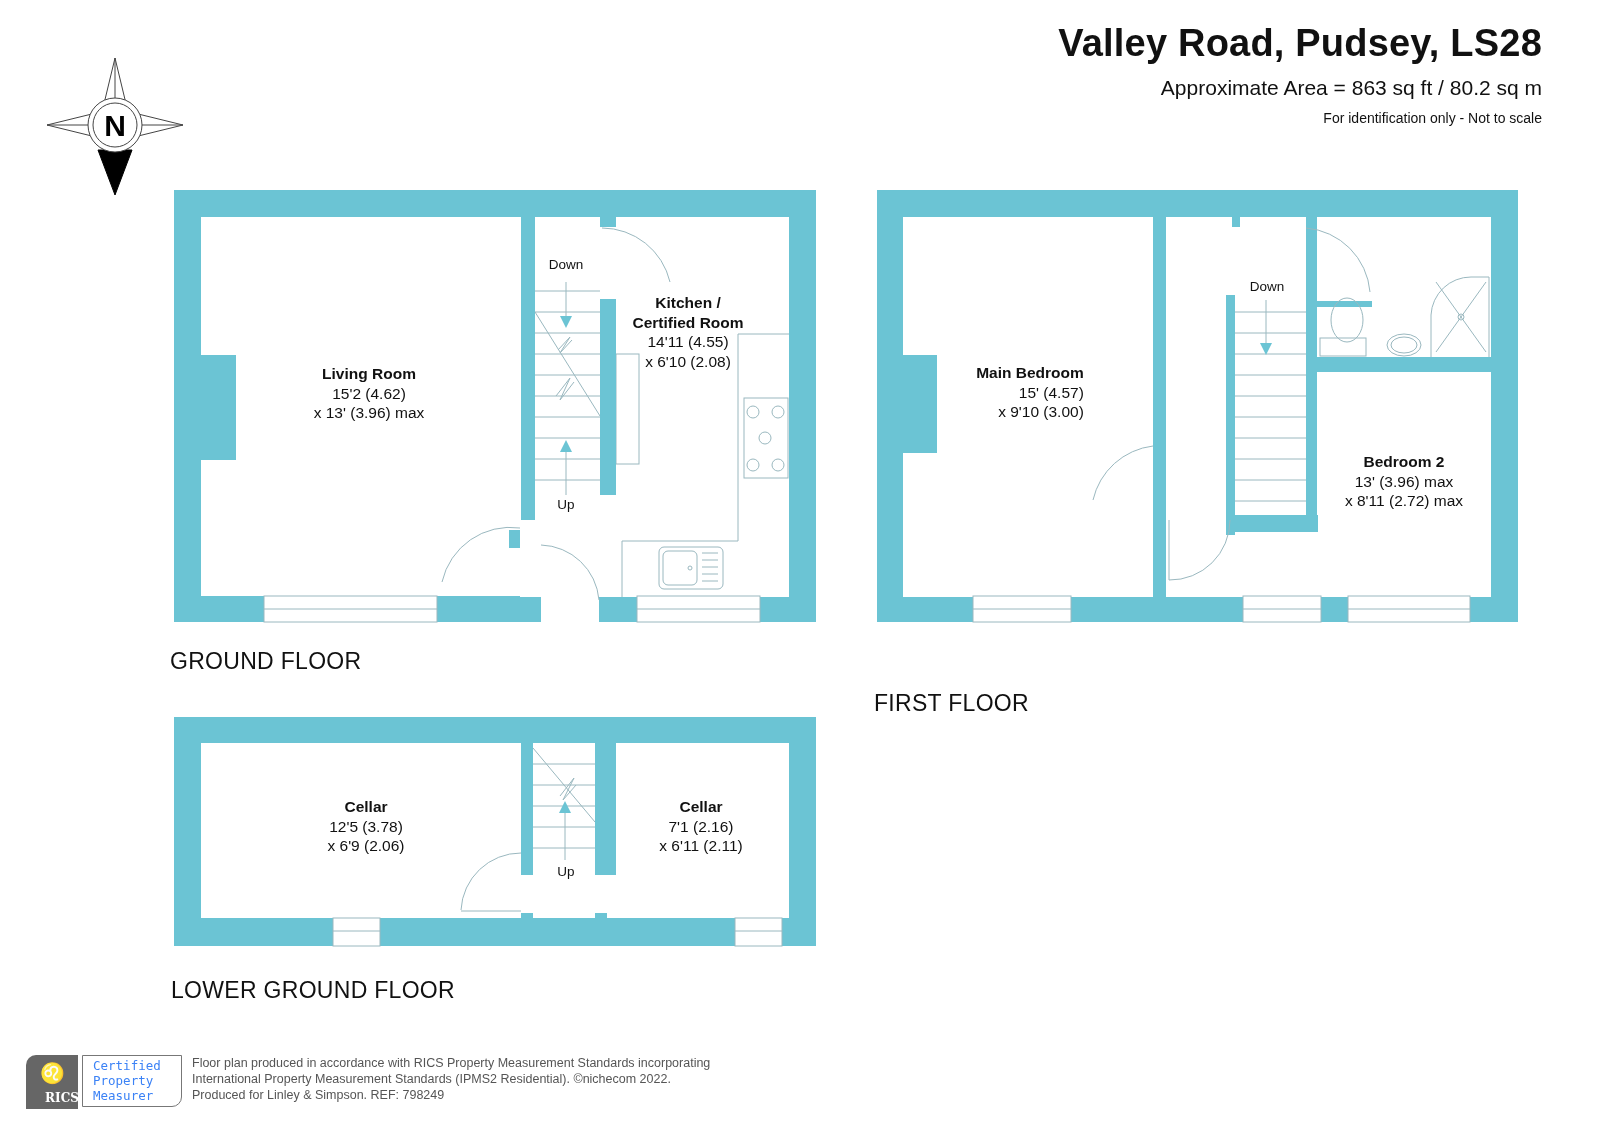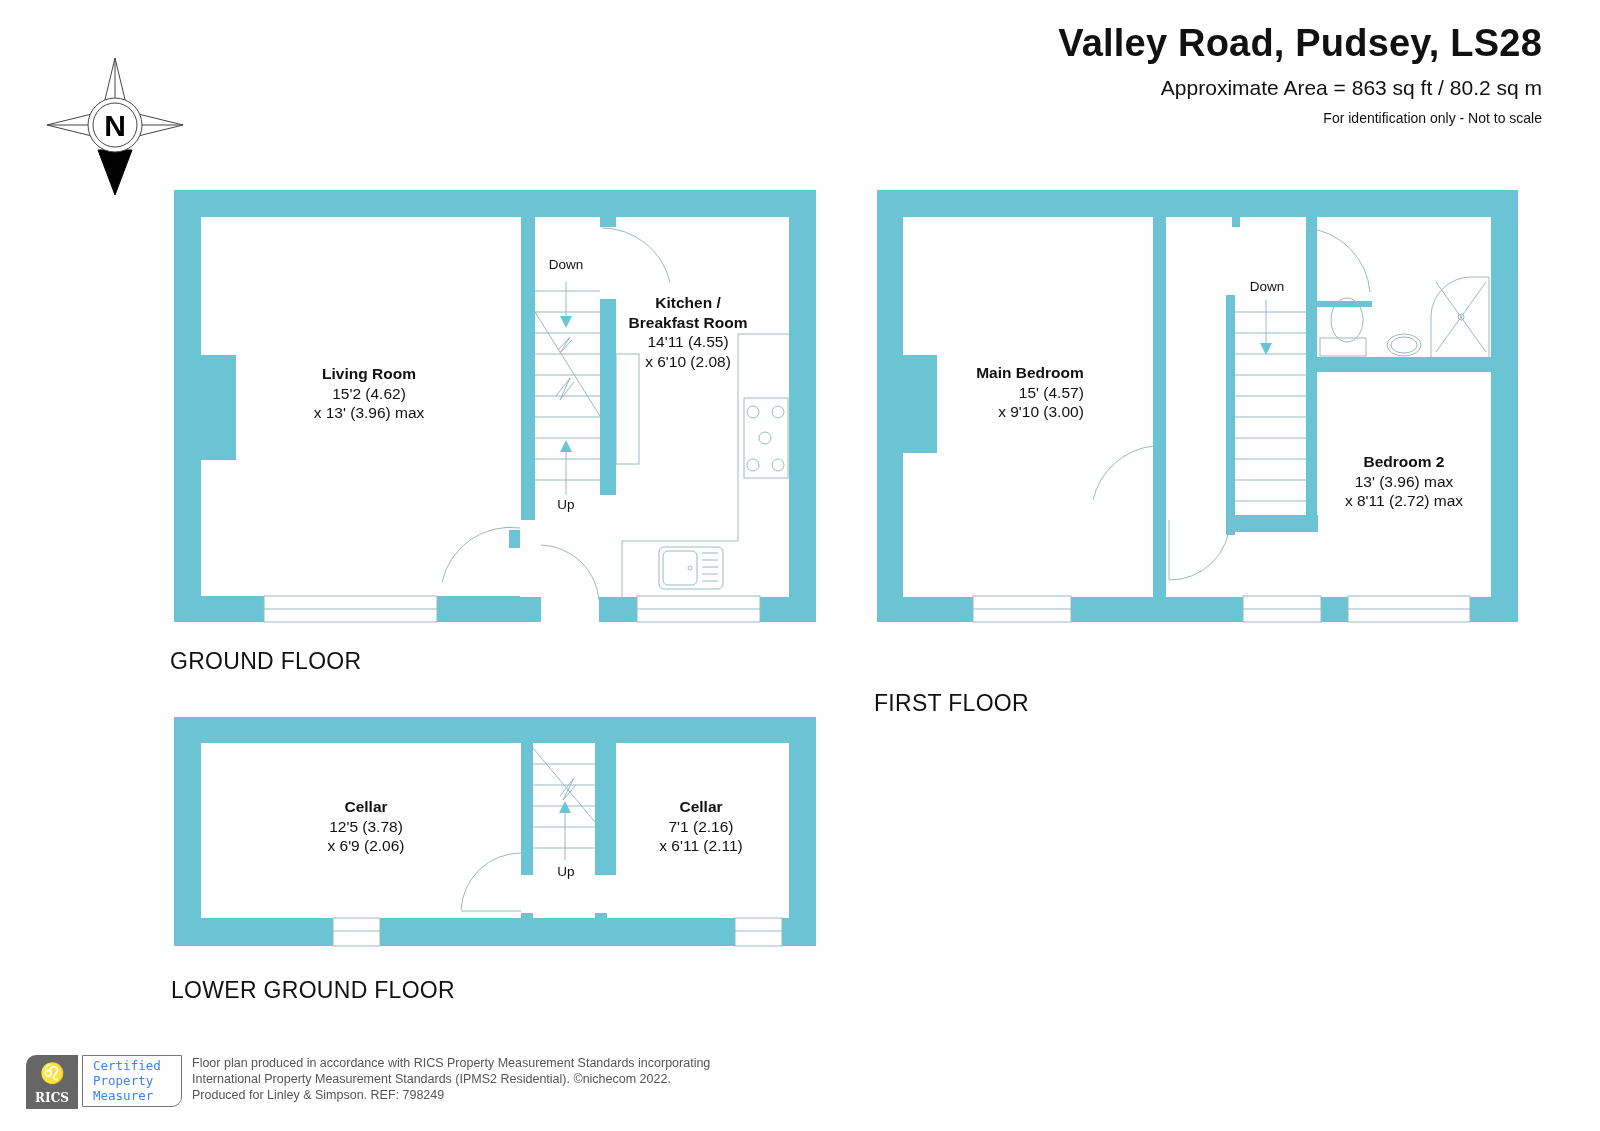--- a/index.html
+++ b/index.html
@@ -9,21 +9,21 @@
   .disclaimer { position:absolute; right:58px; top:110px; font-size:14px; text-align:right; }
   .floor-label { position:absolute; font-size:23px; font-weight:normal; letter-spacing:0.3px; }
   .room-label { position:absolute; text-align:center; font-size:15.5px; line-height:19.5px; transform:translateX(-50%); white-space:nowrap; }
   .room-label .nm { font-weight:bold; }
   .stair-label { position:absolute; font-size:13.5px; font-weight:normal; transform:translateX(-50%); }
   svg.plan { position:absolute; left:0; top:0; }
   .footer { position:absolute; left:26px; top:1055px; }
   .badge { position:absolute; left:0; top:0; width:160px; height:54px; }
   .badge .rics { position:absolute; left:0; top:0; width:52px; height:54px; background:#666; border-radius:10px 0 0 0; color:#fff; }
   .badge .rics .lion { position:absolute; left:14px; top:6px; font-size:20px; }
-  .badge .rics .txt { position:absolute; left:0; width:52px; bottom:4px; text-align:center; font-size:12px; font-weight:bold; font-family:"DejaVu Serif", serif; }
+  .badge .rics .txt { position:absolute; left:0; width:52px; bottom:4px; text-align:center; font-size:12px; font-weight:bold; font-family:"DejaVu Serif", serif;padding-left:10px; }
   .badge .cert { position:absolute; left:56px; top:0; width:100px; height:52px; border:1.5px solid #777; border-radius:0 0 10px 0; color:#3b82f6; font-family:"DejaVu Sans Mono", monospace; font-weight:normal; font-size:12.5px; line-height:15px; padding:2px 0 0 10px; box-sizing:border-box; }
   .foot-text { position:absolute; left:166px; top:0; font-size:12.5px; line-height:16px; color:#555; white-space:nowrap; }
 </style>
 </head>
 <body>
 
 <div class="title">Valley Road, Pudsey, LS28</div>
 <div class="area">Approximate Area = 863 sq ft / 80.2 sq m</div>
 <div class="disclaimer">For identification only - Not to scale</div>
 
@@ -211,21 +211,21 @@
 <div class="floor-label" style="left:874px; top:648px;margin-top:42px;">FIRST FLOOR</div>
 <div class="floor-label" style="left:171px; top:977px;">LOWER GROUND FLOOR</div>
 
 <div class="room-label" style="left:369px; top:364px;">
   <div class="nm">Living Room</div>
   <div>15'2 (4.62)</div>
   <div>x 13' (3.96) max</div>
 </div>
 <div class="room-label" style="left:688px; top:293px;">
   <div class="nm">Kitchen /</div>
-  <div class="nm">Breakfast Room</div>
+  <div class="nm">Certified Room</div>
   <div>14'11 (4.55)</div>
   <div>x 6'10 (2.08)</div>
 </div>
 <div class="stair-label" style="left:566px; top:257px;">Down</div>
 <div class="stair-label" style="left:566px; top:497px;">Up</div>
 
 <div class="room-label" style="left:1030px; top:363px;text-align:right;">
   <div class="nm">Main Bedroom</div>
   <div>15' (4.57)</div>
   <div>x 9'10 (3.00)</div>

